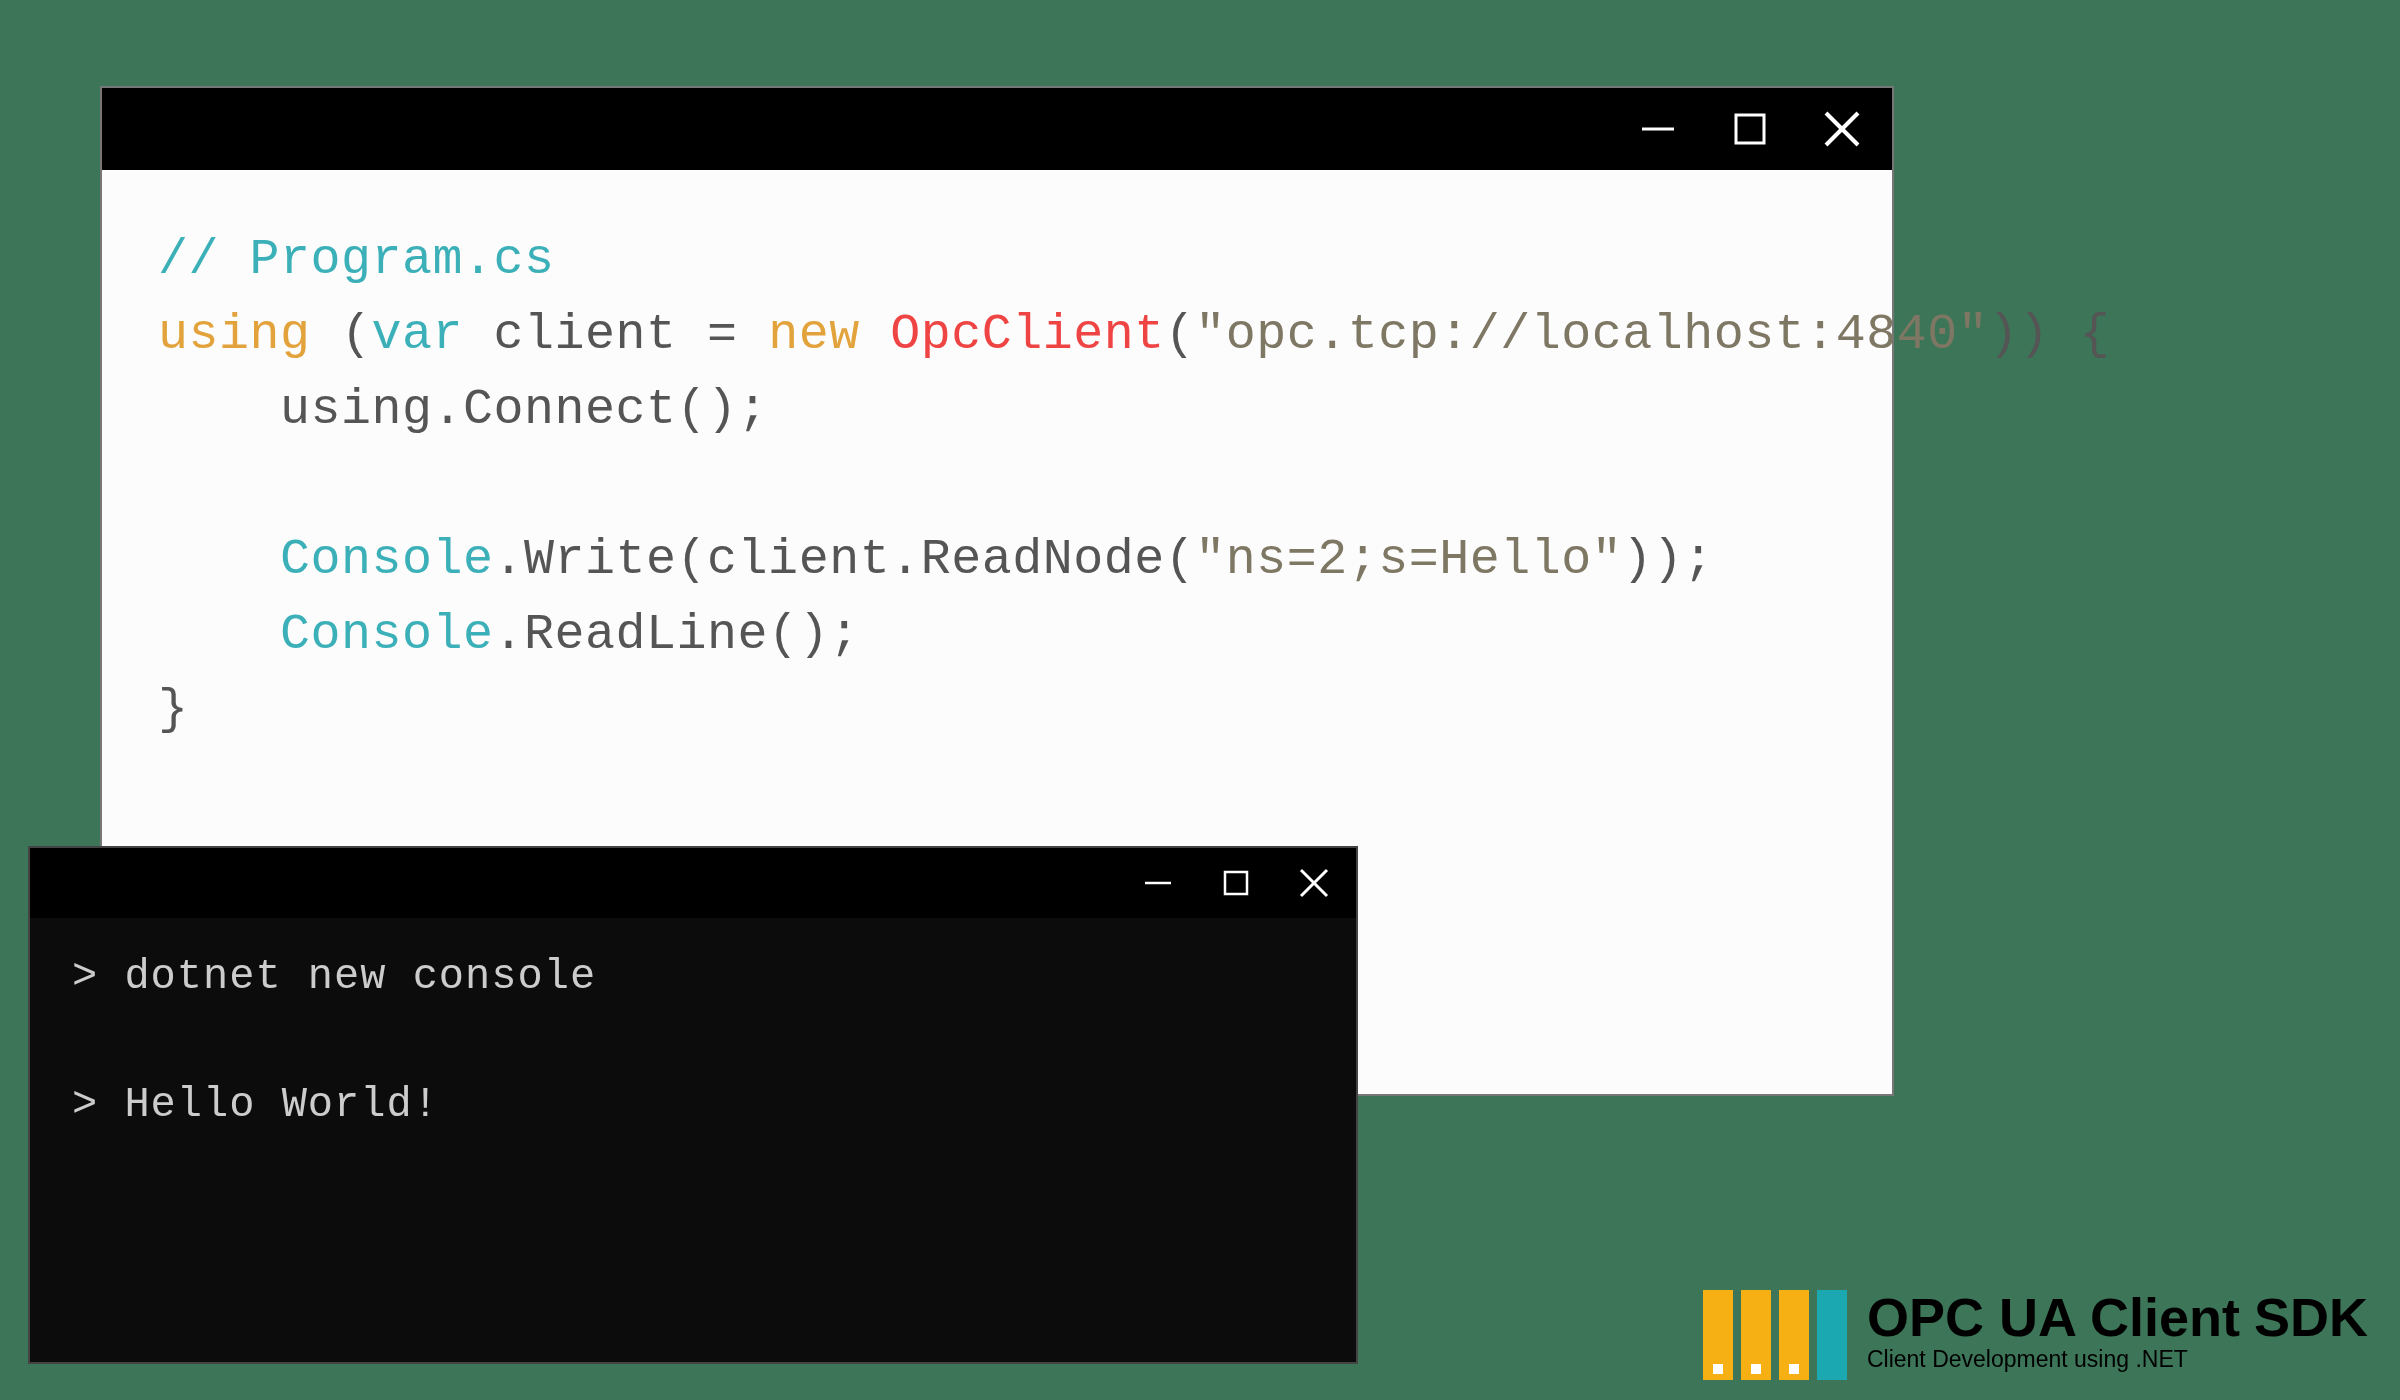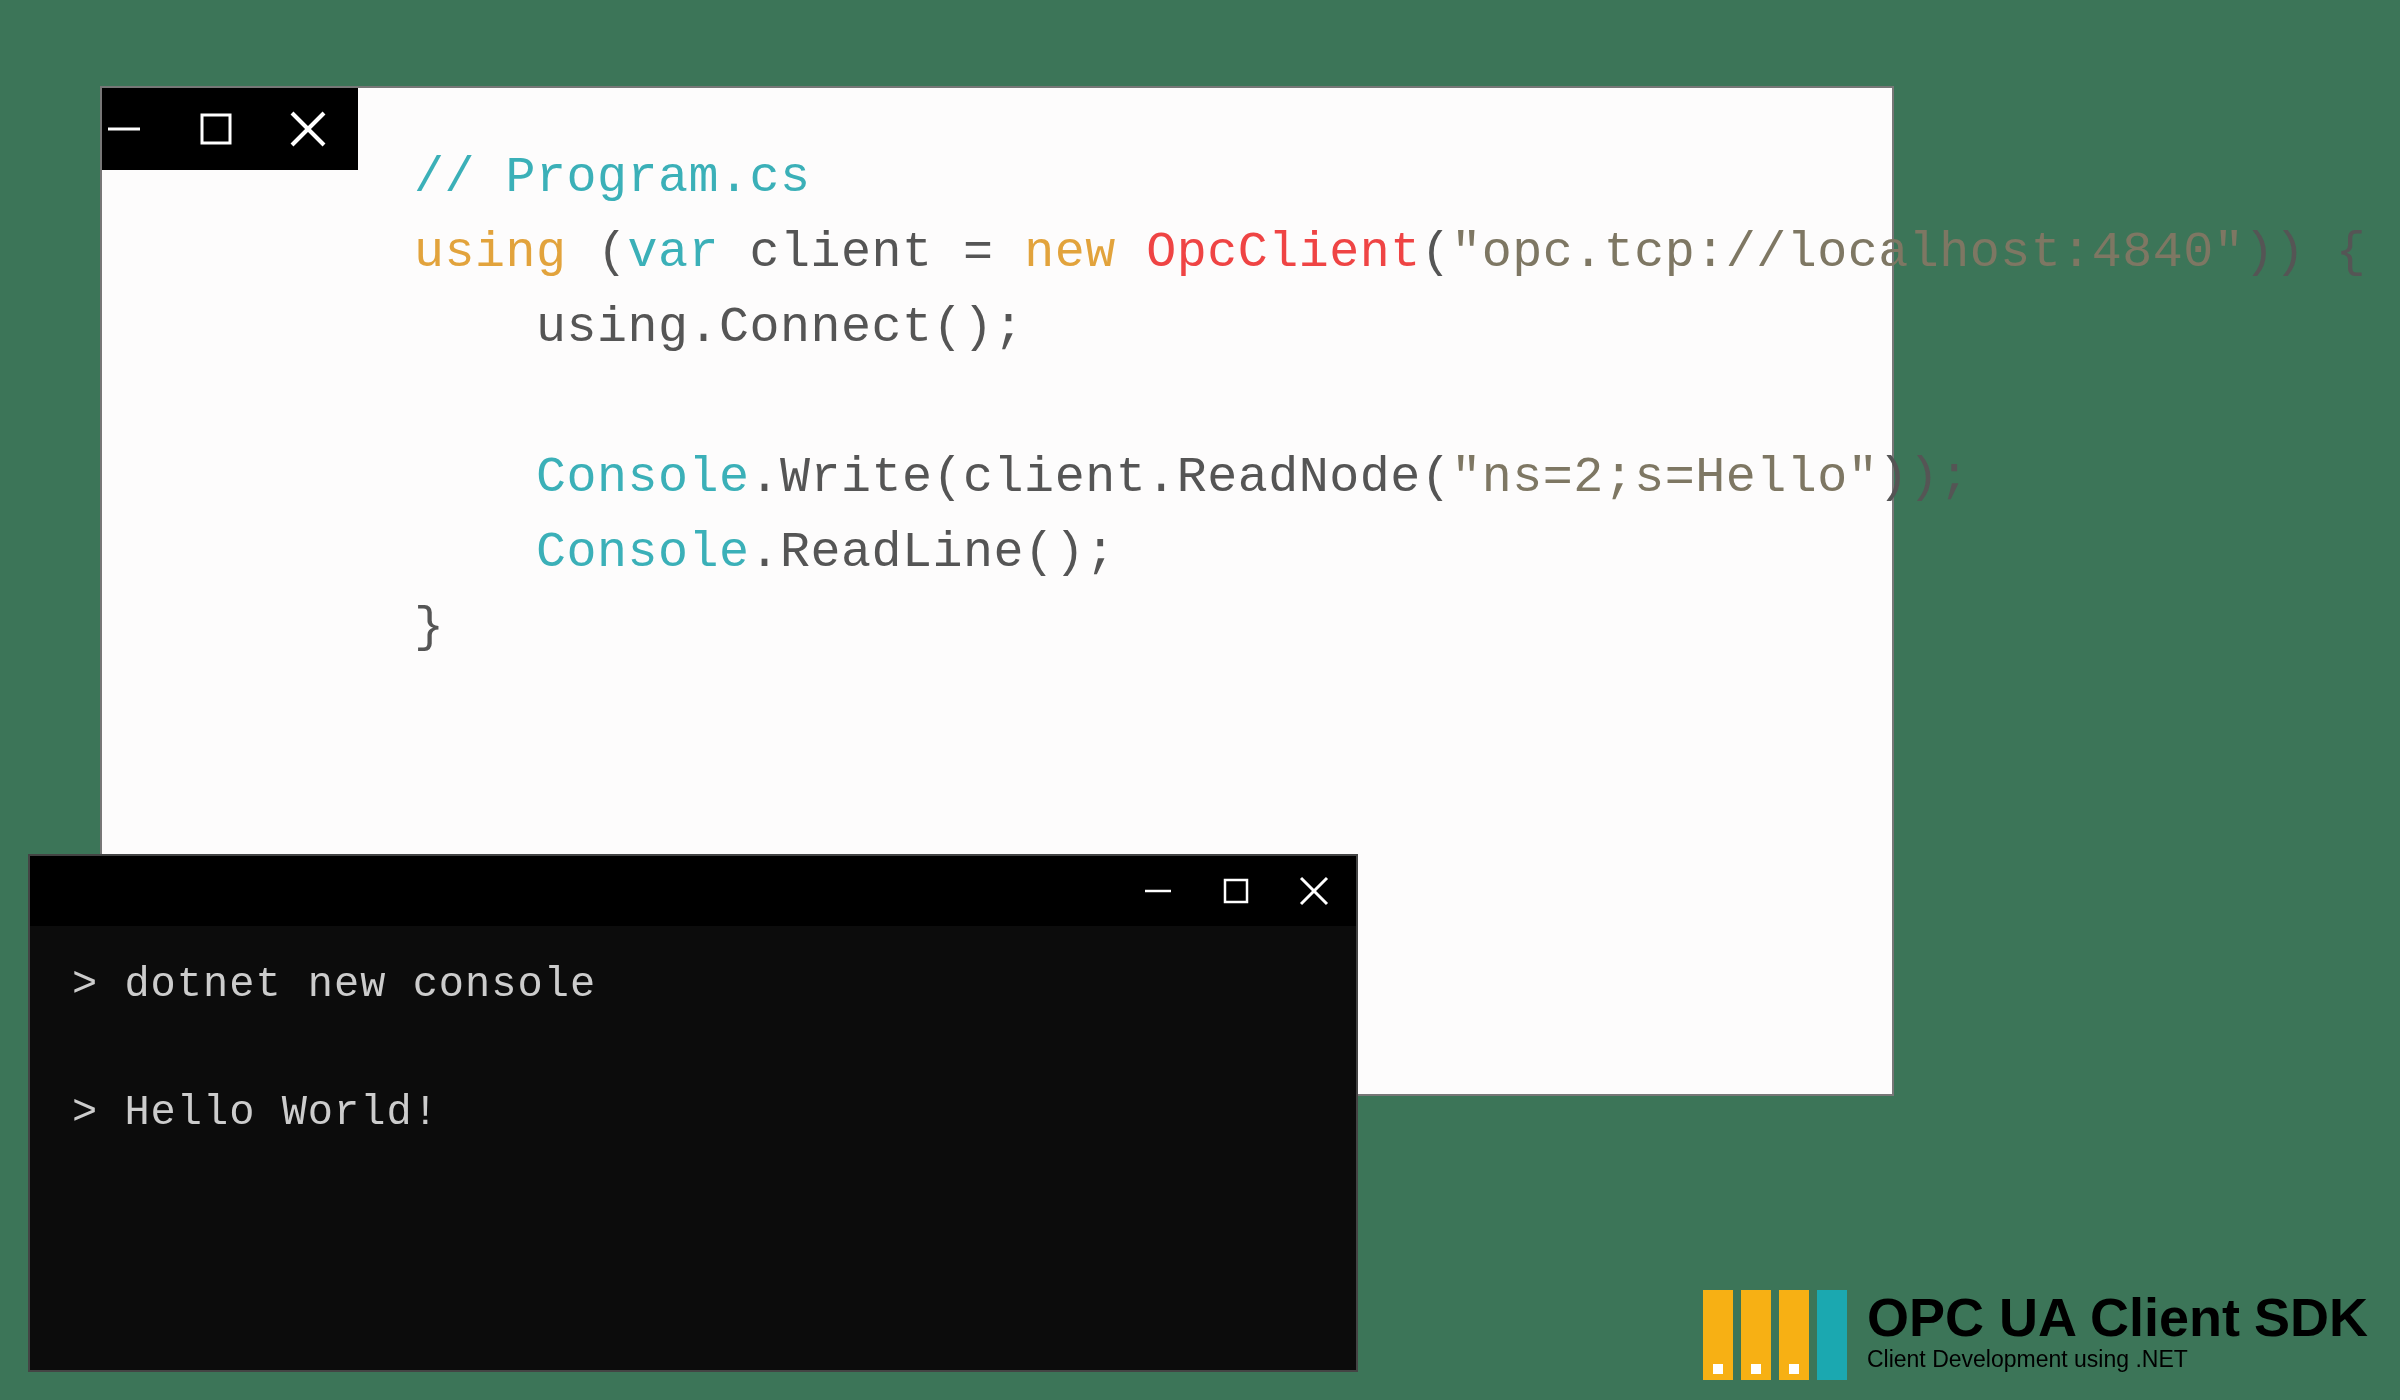--- a/index.html
+++ b/index.html
@@ -17,33 +17,32 @@
     }
     .editor-window {
       position: absolute;
       top: 86px;
       left: 100px;
       width: 1794px;
       height: 1010px;
       background: #FDFCFC;
       border: 2px solid #777;
       display: flex;
-      flex-direction: row;
+      flex-direction: column;
     }
     .terminal-window {
       position: absolute;
       top: 846px;
       left: 28px;
       width: 1330px;
       height: 518px;
       background: #0C0C0C;
       border: 2px solid #444;
       display: flex;
       flex-direction: column;
-      margin-top: 8px;
     }
     .titlebar {
       height: 82px;
       background: #000;
       display: flex;
       justify-content: flex-end;
       align-items: center;
       padding-right: 28px;
       gap: 48px;
     }

